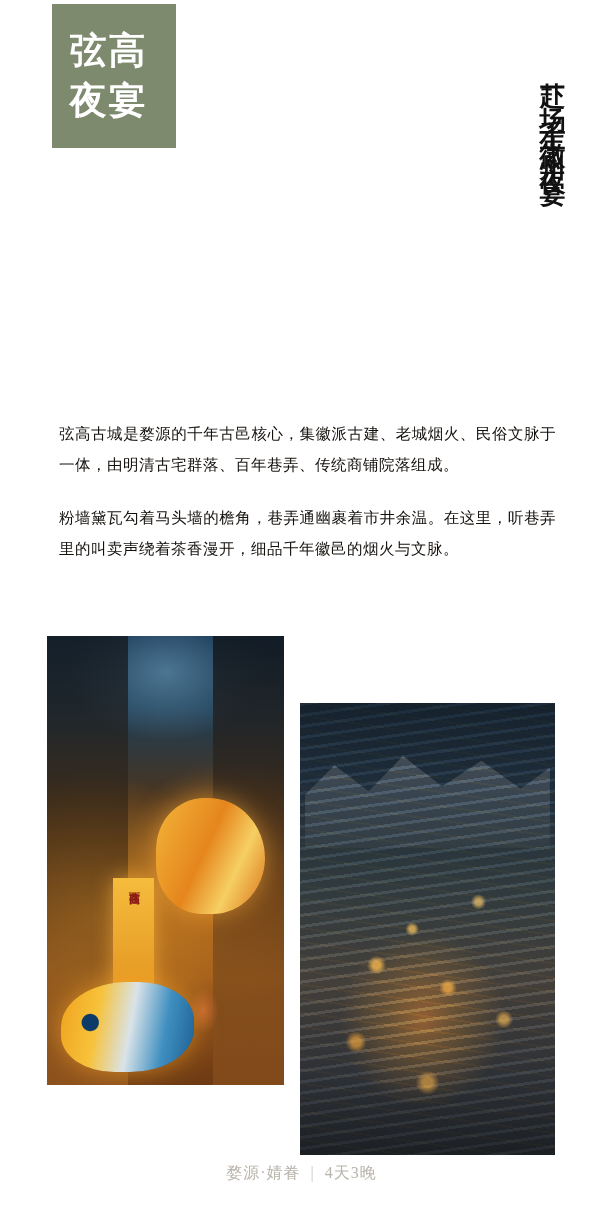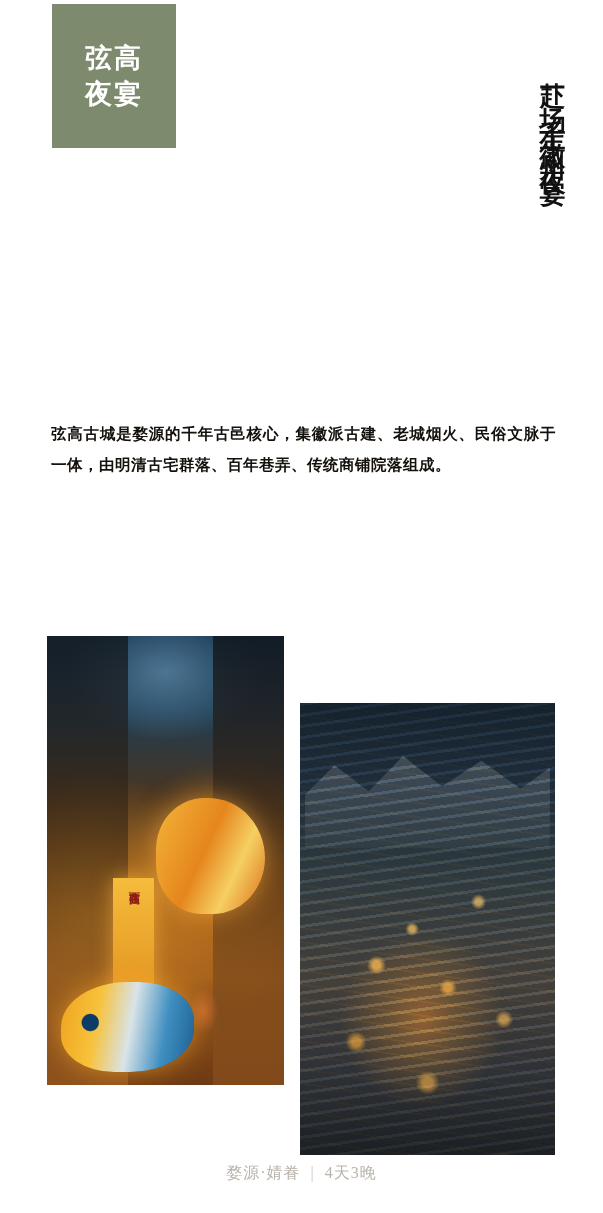--- a/index.html
+++ b/index.html
@@ -27,24 +27,24 @@
     top: 4px;
     width: 124px;
     height: 144px;
     background: #7d8a6e;
     display: flex;
     align-items: center;
     justify-content: center;
   }
   .logo-text {
     color: #ffffff;
-    font-size: 27px;
+    font-size: 37px;
     line-height: 1.35;
     letter-spacing: 2px;
-    text-align: center;
+    text-align: left;
     font-weight: 700;
     writing-mode: horizontal-tb;
     width: 2.4em;
     font-family: "Liberation Serif", "DejaVu Serif", serif;
   }
   .vertical-title {
     position: absolute;
     right: 38px;
     top: 62px;
     writing-mode: vertical-rl;
@@ -59,25 +59,25 @@
 
   
   .copy {
     position: absolute;
     left: 47px;
     right: 47px;
     top: 418px;
   }
   .para {
     font-size: 15.5px;
-    font-weight: 700;
+    font-weight: 400;
     line-height: 2.0;
     color: #14100c;
     letter-spacing: 0.5px;
-    margin: 0 0 22px 4px;
+    margin: 0 0 22px 12px;
     text-align: justify;
   }
 
   
   .gallery {
     position: absolute;
     left: 0;
     top: 636px;
     width: 603px;
     height: 500px;
@@ -234,20 +234,21 @@
 
 <div class="header">
   <div class="logo-block">
     <div class="logo-text">弦高夜宴</div>
   </div>
   <div class="vertical-title">赴一场千年徽州夜宴</div>
 </div>
 
 <div class="copy">
   <p class="para">弦高古城是婺源的千年古邑核心，集徽派古建、老城烟火、民俗文脉于一体，由明清古宅群落、百年巷弄、传统商铺院落组成。</p>
+  <p class="para">粉墙黛瓦勾着马头墙的檐角，巷弄通幽裹着市井余温。在这里，听巷弄里的叫卖声绕着茶香漫开，细品千年徽邑的烟火与文脉。</p>
 </div>
 
 <div class="gallery">
 
   <div class="photo photo-left">
     <div class="lantern-scene">
       <div class="l-crowd"></div>
       <div class="l-dragon"></div>
       <div class="l-banner">
         <span>西弦高</span>

